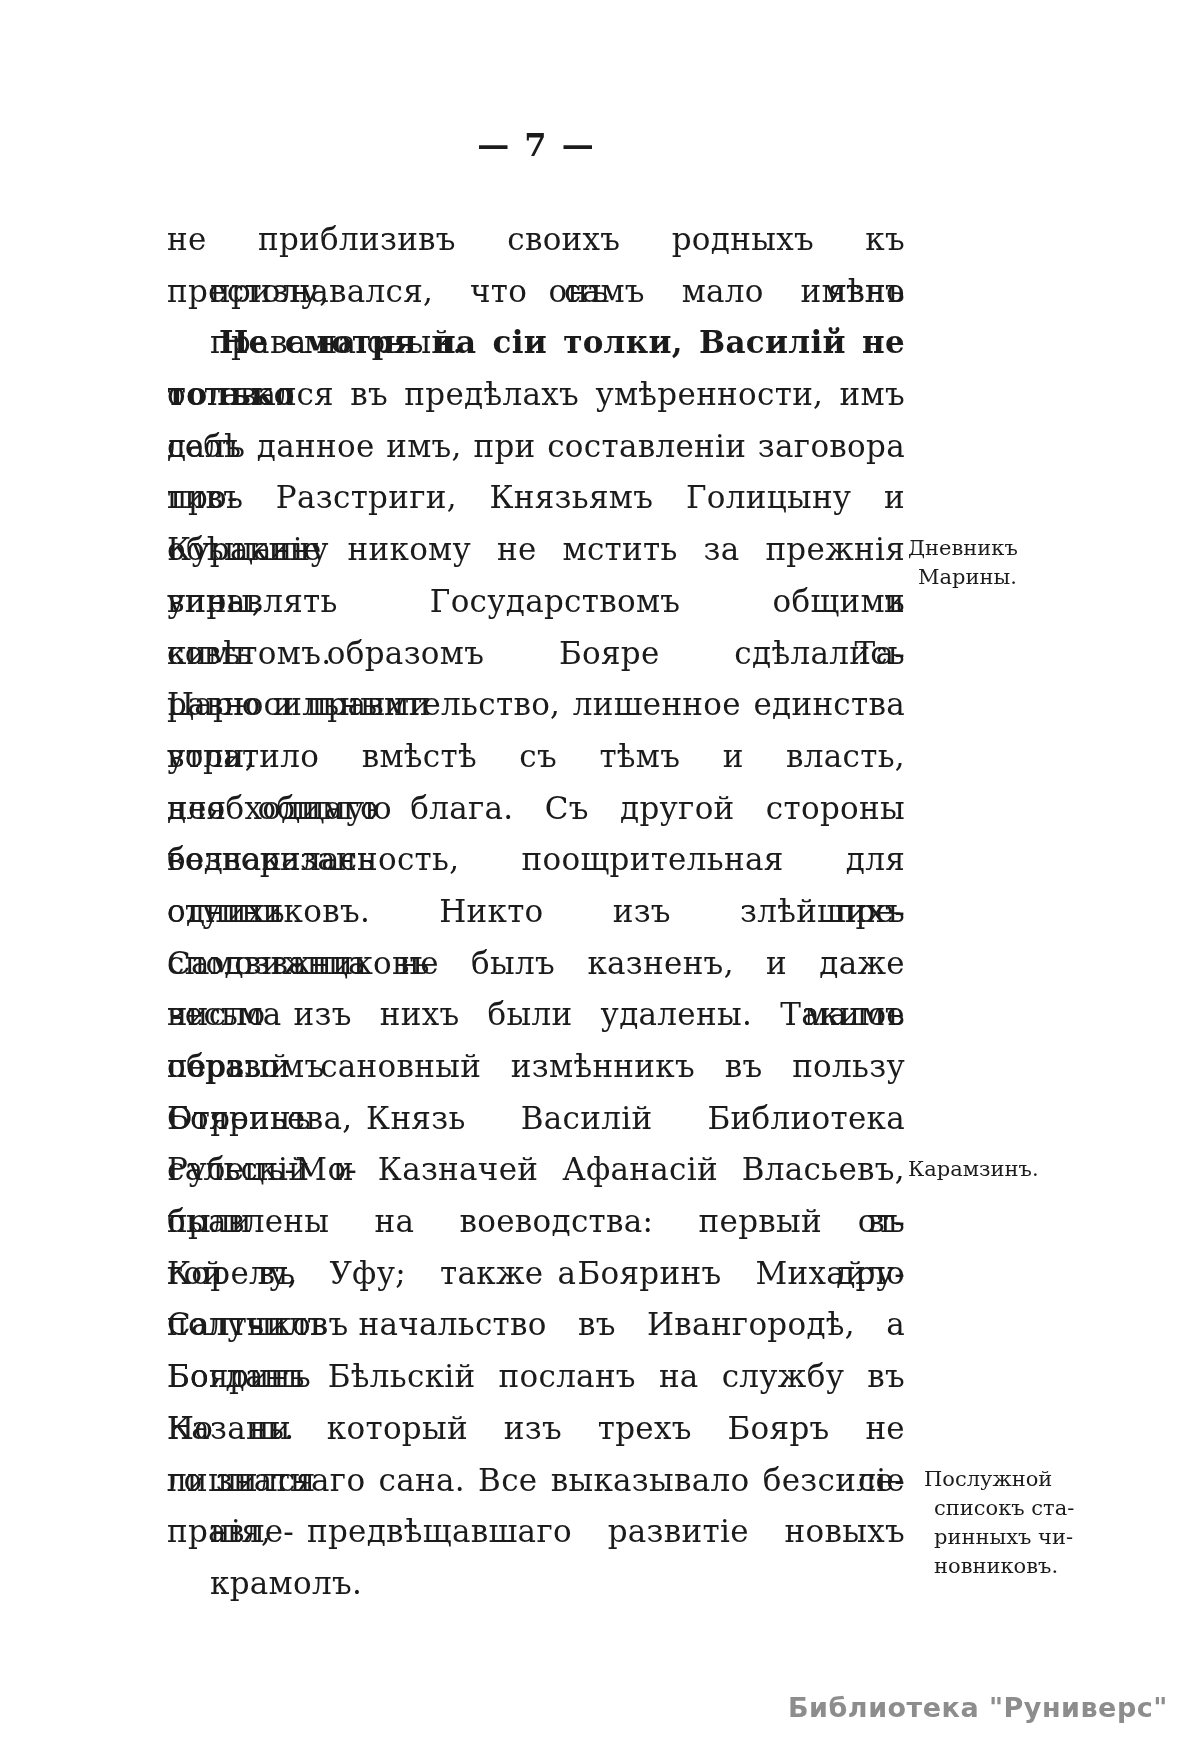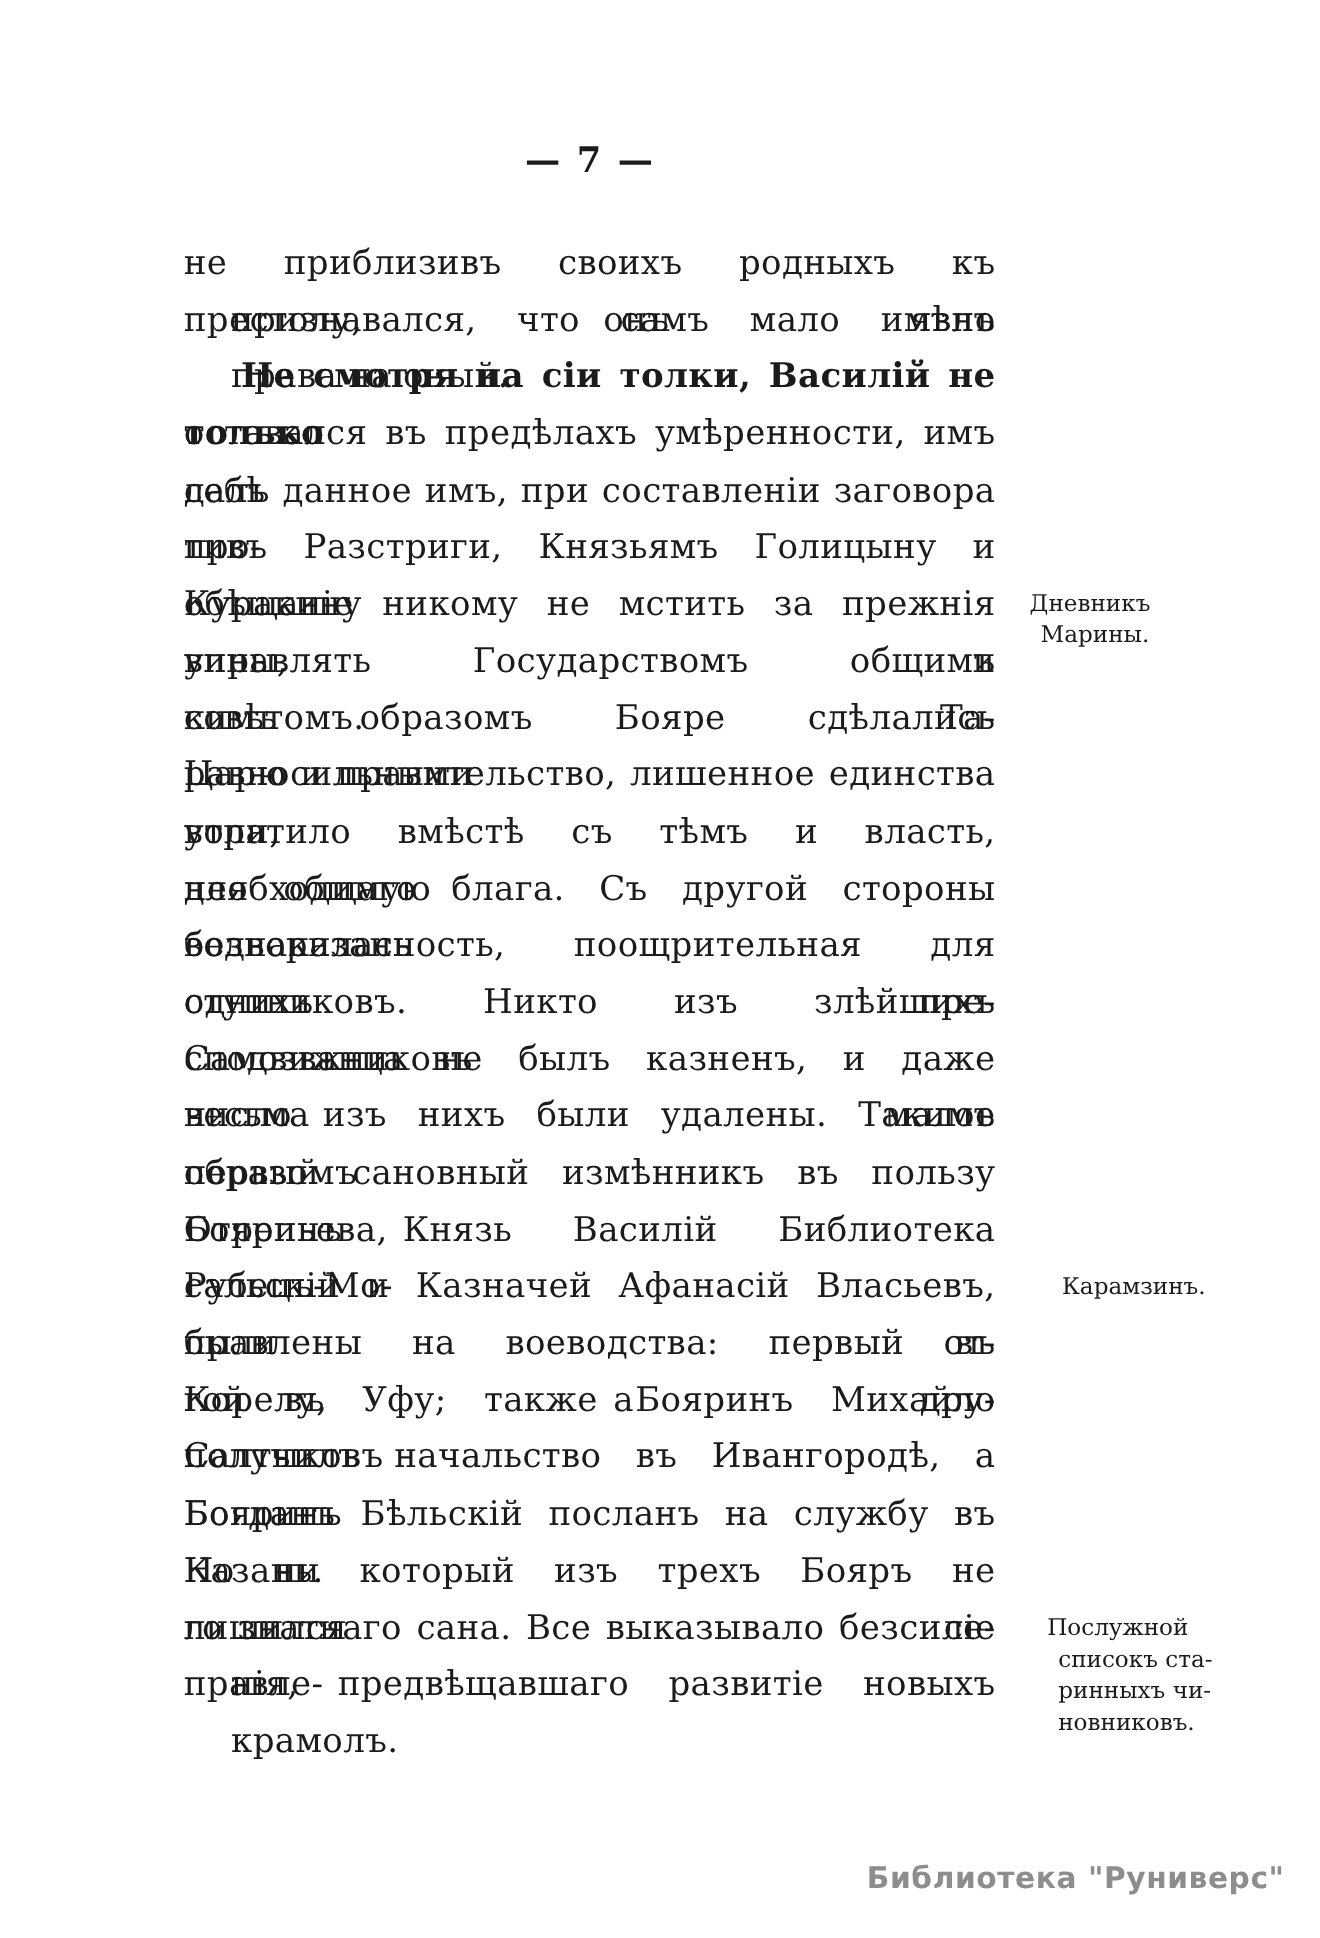--- a/index.html
+++ b/index.html
@@ -35,21 +35,21 @@
     font-size: 31px;
     white-space: normal;
     text-align: justify;
     text-align-last: justify;
     letter-spacing: 0.3px;
   }
   .line.indent { text-indent: 52px; font-weight: bold; }
   .line.pend { text-align-last: left; margin-left: 43px; }
   .margin-note {
     position: absolute;
-    left: 936px; width: 160px;
+    left: 908px; width: 160px;
     font-size: 21px;
     line-height: 29px;
     color: #1b1b1b;
   }
   .note-line { white-space: nowrap; }
   .note-line + .note-line { padding-left: 10px; }
   .watermark {
     position: absolute;
     left: 788px; top: 1692px;
     font-family: "DejaVu Sans", "Liberation Sans", sans-serif;
@@ -95,21 +95,21 @@
       <div class="line">го знатнаго сана. Все выказывало безсиліе правле-</div>
       <div class="line pend">нія, предвѣщавшаго развитіе новыхъ крамолъ.</div>
     </div>
 
   <div class="watermark" style="color: rgb(141, 141, 141);">Библиотека "Руниверс"</div>
 
 <div class="margin-note" style="top: 534.2px;">
       <div class="note-line">Дневникъ</div>
       <div class="note-line">Марины.</div>
     </div>
-    <div class="margin-note" style="top: 1154.6px; text-align: right;">
+    <div class="margin-note" style="top: 1154.6px;">
       <div class="note-line">Карамзинъ.</div>
     </div>
     <div class="margin-note" style="top: 1464.8px; margin-left: 16px;">
       <div class="note-line">Послужной</div>
       <div class="note-line">списокъ ста-</div>
       <div class="note-line">ринныхъ чи-</div>
       <div class="note-line">новниковъ.</div>
     </div>
   </div>
 

